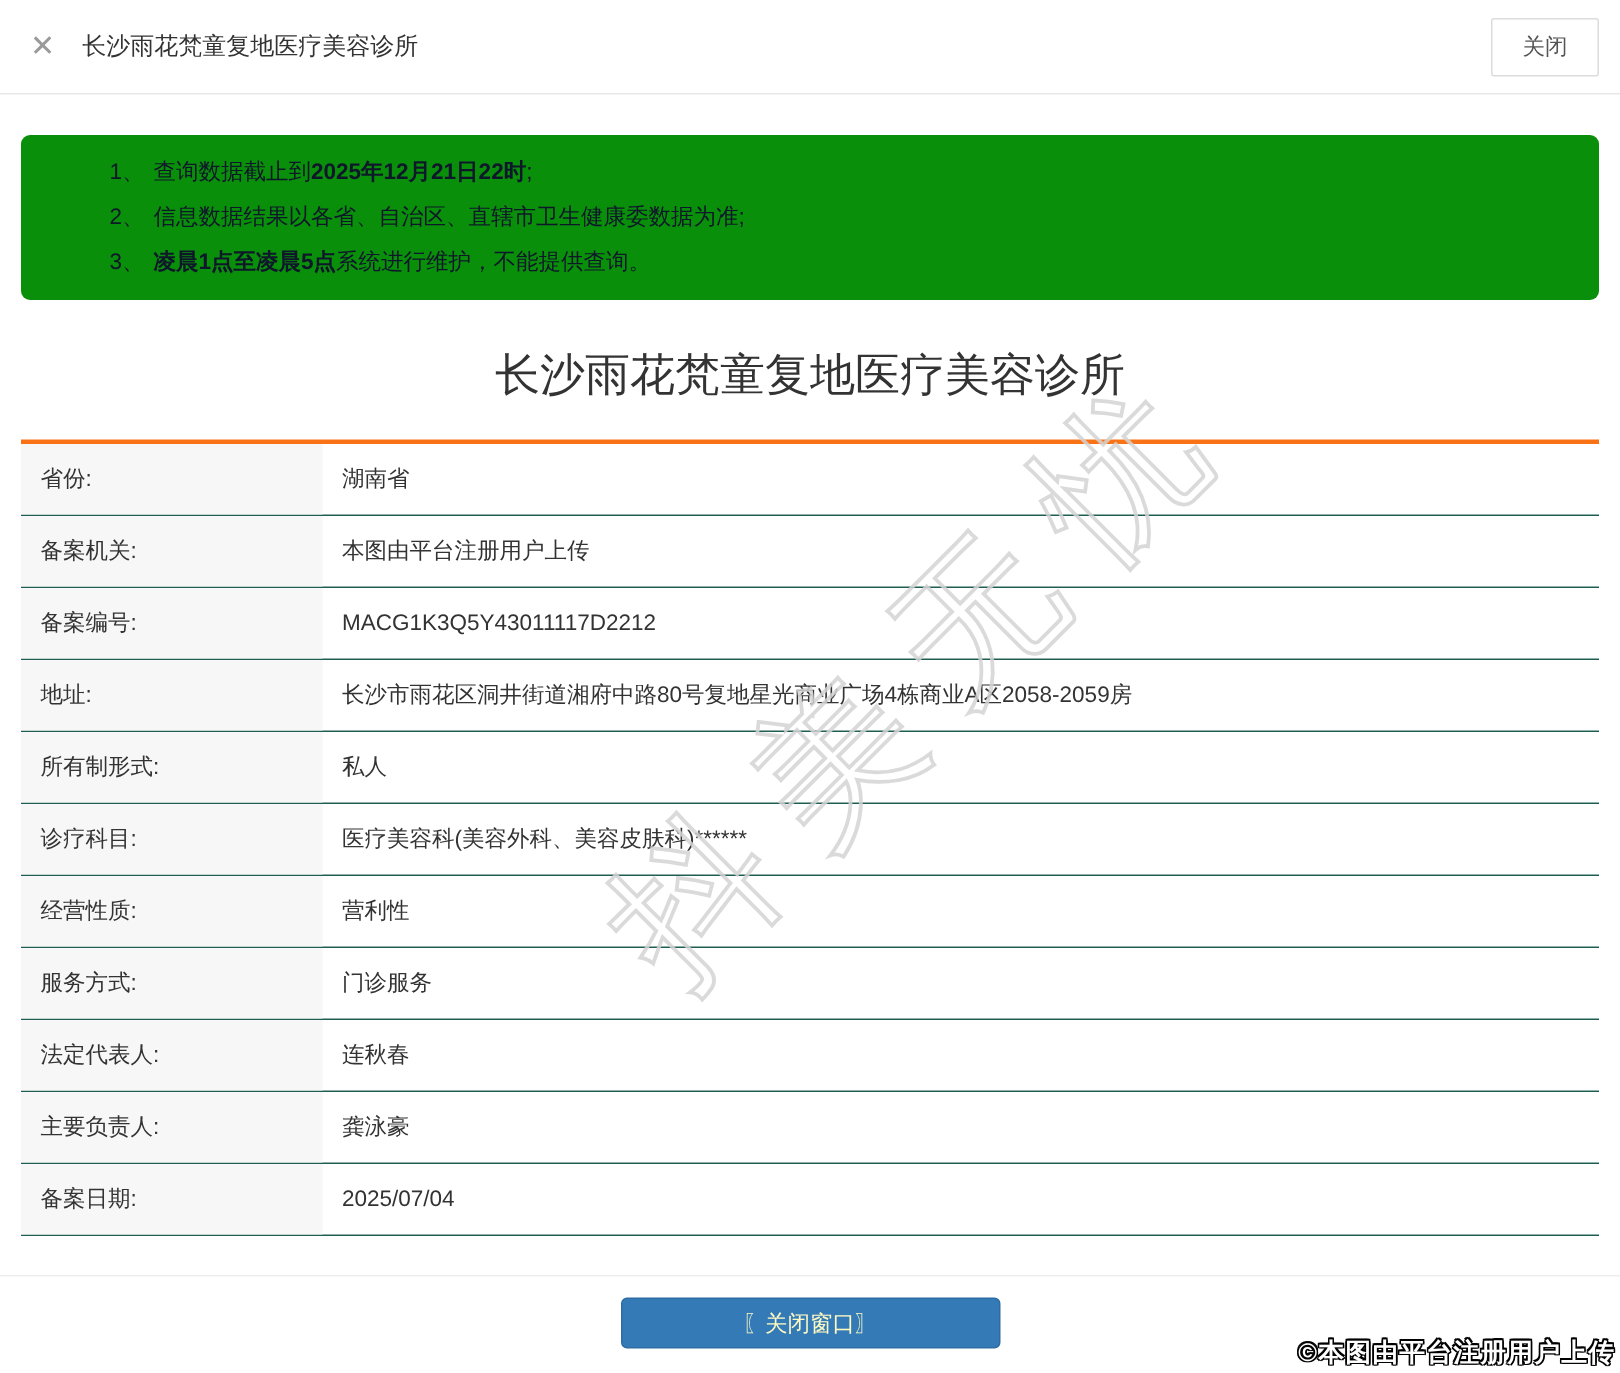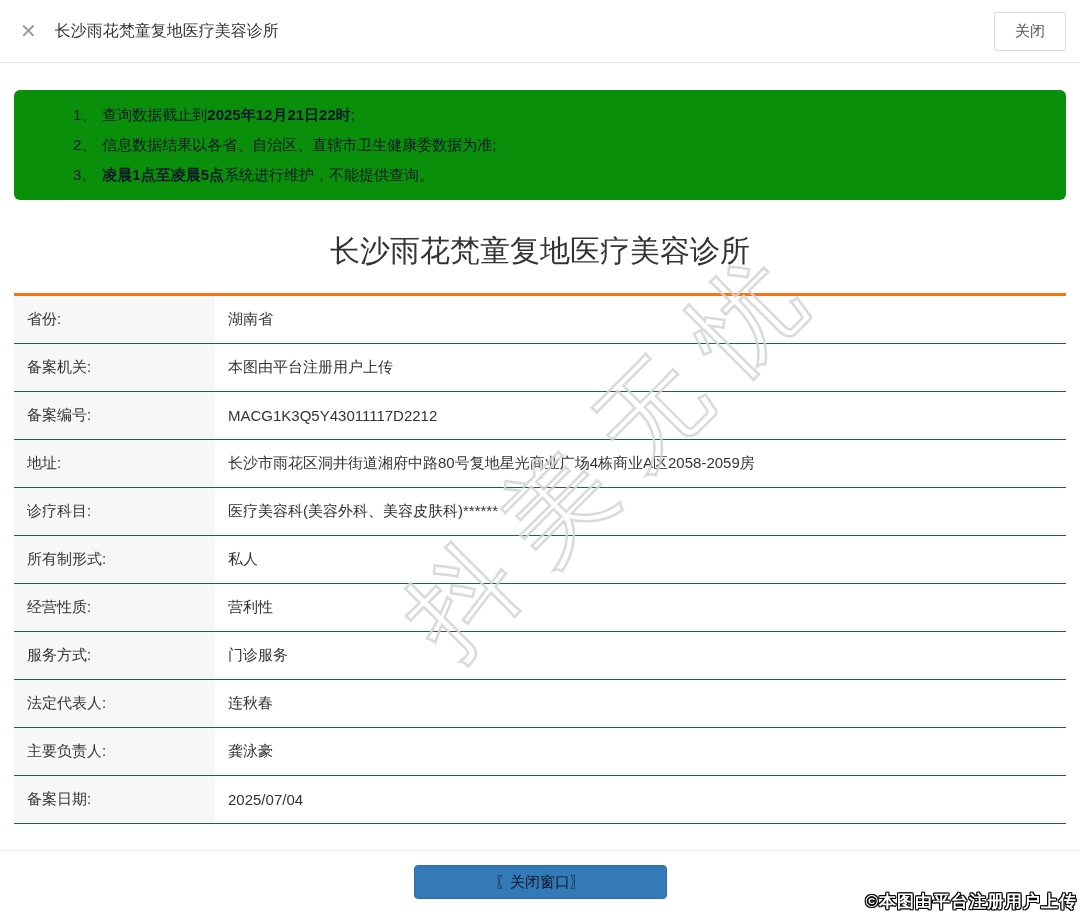--- a/index.html
+++ b/index.html
@@ -105,21 +105,21 @@
   
   .footer {
     margin-top: 26px;
     border-top: 1px solid #ededed;
     padding-top: 14px;
     text-align: center;
   }
   .btn-close-window {
     background: #337ab7;
     border: 1px solid #2e6da4;
-    color: #0f172a;
+    color: #fef9c3;
     font-size: 15px;
     width: 253px;
     height: 34px;
     border-radius: 4px;
     cursor: pointer;
     font-family: inherit;
   }
   .upload-watermark {
     position: absolute;
     right: 3px;
@@ -185,28 +185,28 @@
     </div>
     <div class="detail-row">
       <div class="cell-label">备案编号:</div>
       <div class="cell-value">MACG1K3Q5Y43011117D2212</div>
     </div>
     <div class="detail-row">
       <div class="cell-label">地址:</div>
       <div class="cell-value">长沙市雨花区洞井街道湘府中路80号复地星光商业广场4栋商业A区2058-2059房</div>
     </div>
     <div class="detail-row">
+      <div class="cell-label">所有制形式:</div>
+      <div class="cell-value">私人</div>
+    </div>
+    <div class="detail-row">
       <div class="cell-label">诊疗科目:</div>
       <div class="cell-value">医疗美容科(美容外科、美容皮肤科)******</div>
     </div>
     <div class="detail-row">
-      <div class="cell-label">所有制形式:</div>
-      <div class="cell-value">私人</div>
-    </div>
-    <div class="detail-row">
       <div class="cell-label">经营性质:</div>
       <div class="cell-value">营利性</div>
     </div>
     <div class="detail-row">
       <div class="cell-label">服务方式:</div>
       <div class="cell-value">门诊服务</div>
     </div>
     <div class="detail-row">
       <div class="cell-label">法定代表人:</div>
       <div class="cell-value">连秋春</div>

